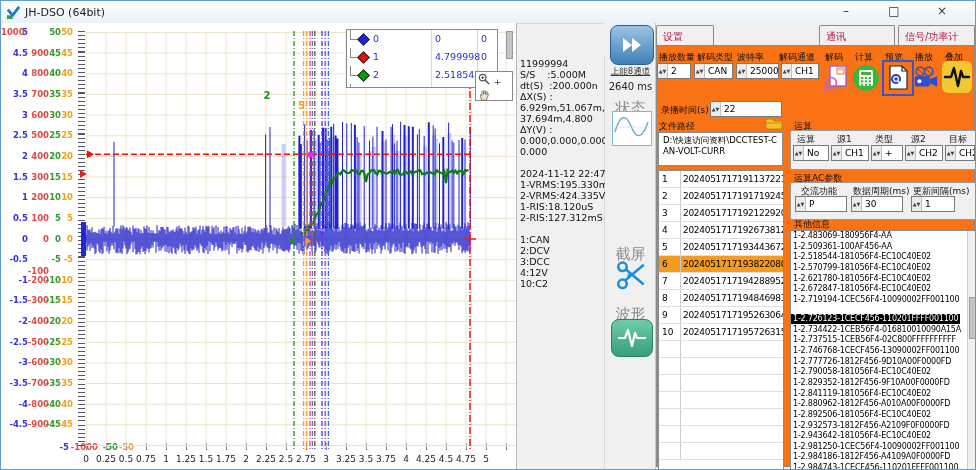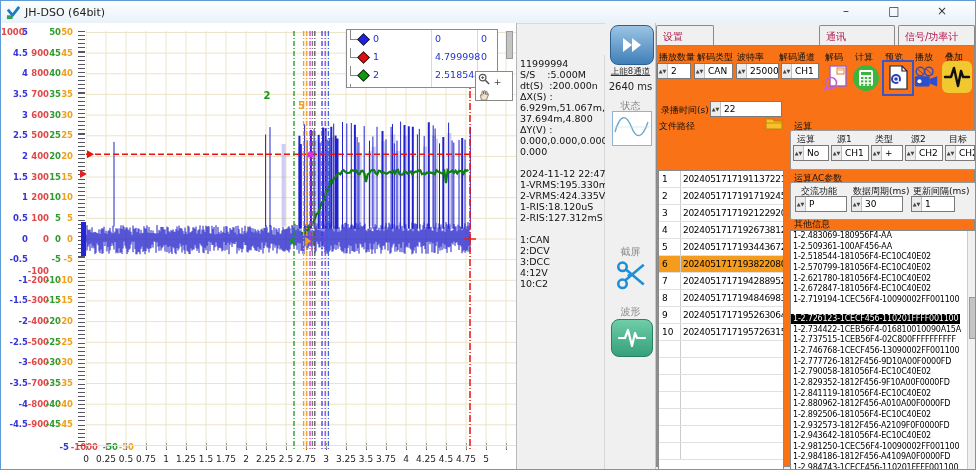--- a/index.html
+++ b/index.html
@@ -42,21 +42,21 @@
   #zoomtools{position:absolute;left:474px;top:48px;width:38px;height:30px;background:#fff;
     border:1px solid #888;font-size:10px;color:#444;padding:1px 2px;box-sizing:border-box;line-height:13px}
   
   #info-col{position:absolute;left:517px;top:22px;width:87px;height:448px;background:#f0f0f0;
     border-right:1px solid #d8d8d8;box-sizing:border-box}
   #info-col .iline{font-size:9.5px;line-height:11px;color:#111;white-space:pre;padding-left:2px}
   
   #mid-col{position:absolute;left:604px;top:22px;width:51px;height:448px;background:#f0f0f0;
     border-right:1px solid #c8c8c8;box-sizing:border-box;text-align:center}
   .midlabel{font-size:8.5px;color:#333;white-space:nowrap}
-  .graylabel{font-size:10px;color:#8a8a8a}
+  .graylabel{font-size:15px;color:#8a8a8a}
   #ff-btn{position:absolute;left:5px;top:2px;width:42px;height:38px;border-radius:8px;
     background:linear-gradient(#9cc4e4,#3f7fb8);border:1px solid #2f6090;display:flex;align-items:center;justify-content:center}
   #status-box{position:absolute;left:7px;top:88px;width:38px;height:33px;background:#fff;border:1px solid #8ab4d8}
   #wave-btn{position:absolute;left:6px;top:296px;width:40px;height:36px;border-radius:8px;
     background:linear-gradient(#6fcda8,#35a07c);border:1px solid #2b7f62;display:flex;align-items:center;justify-content:center}
   #scissors-btn{position:absolute;left:8px;top:236px;width:36px;height:34px}
   
   #right-panel{position:absolute;left:655px;top:22px;width:321px;height:448px;background:#f0f0f0}
   .tab{position:absolute;top:2px;height:20px;box-sizing:border-box;border:1px solid #8a8a8a;border-bottom:none;
     background:#f0f0f0;font-size:10px;color:#b0174b;text-align:left;padding:4px 0 0 6px;border-radius:2px 2px 0 0}
@@ -445,20 +445,21 @@
     <div class="spin" style="left:53px;top:55px;width:72px">
       <span class="btns">▲▼</span>
         <span class="val">22</span>
     </div>
 
     <span class="flabel" style="left:2px;top:74px">文件路径</span>
     <svg class="abs" style="left:108px;top:71px" width="18" height="13" viewBox="0 0 18 13">
       <path d="M1 2 L7 2 L9 4 L17 4 L17 12 L1 12 Z" fill="#f8c12c" stroke="#b8860b" stroke-width="1"></path>
       <path d="M1 6 L17 6" stroke="#b8860b" stroke-width="0.8"></path>
     </svg>
+    <div id="path-box">D:\快速访问资料\DCCTEST-CAN-VOLT-CURR</div>
 
     <div id="wavetable">
       <div id="wavetable-body">
           <div class="wtrow">
             <span class="idx">1</span>
             <span class="fn">2024051717191137221.j</span>
           </div>
           <div class="wtrow">
             <span class="idx">2</span>
             <span class="fn">2024051717191719245.j</span>

